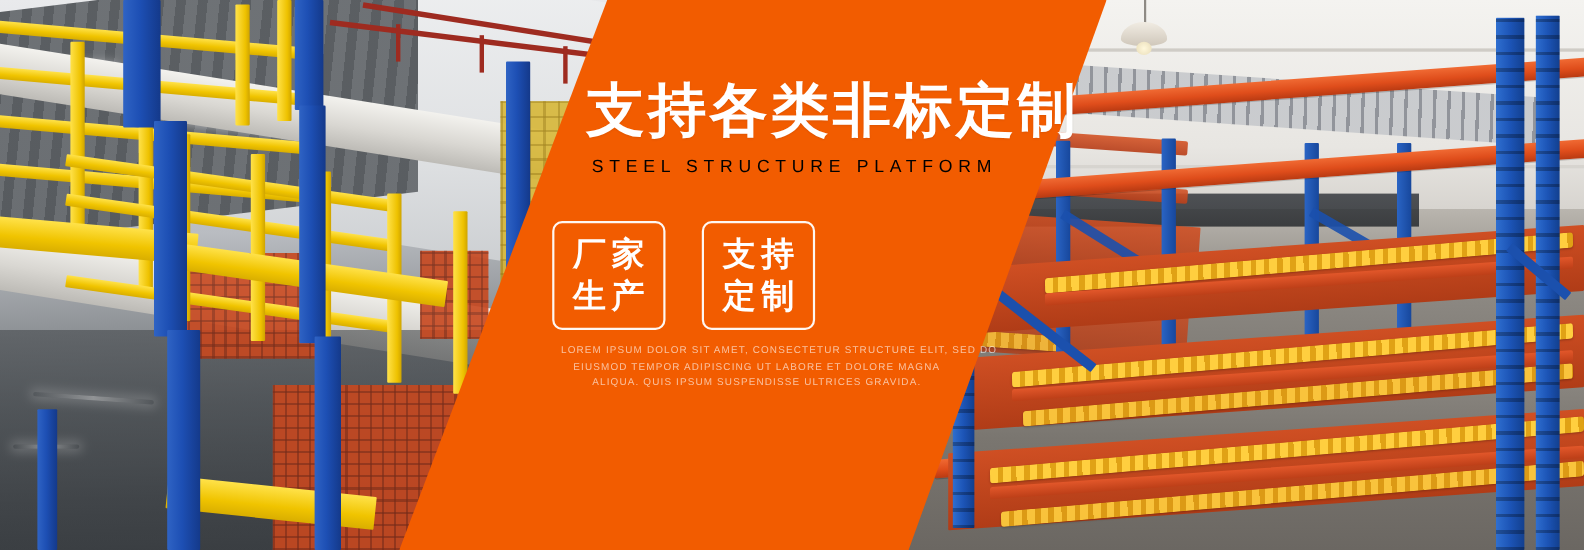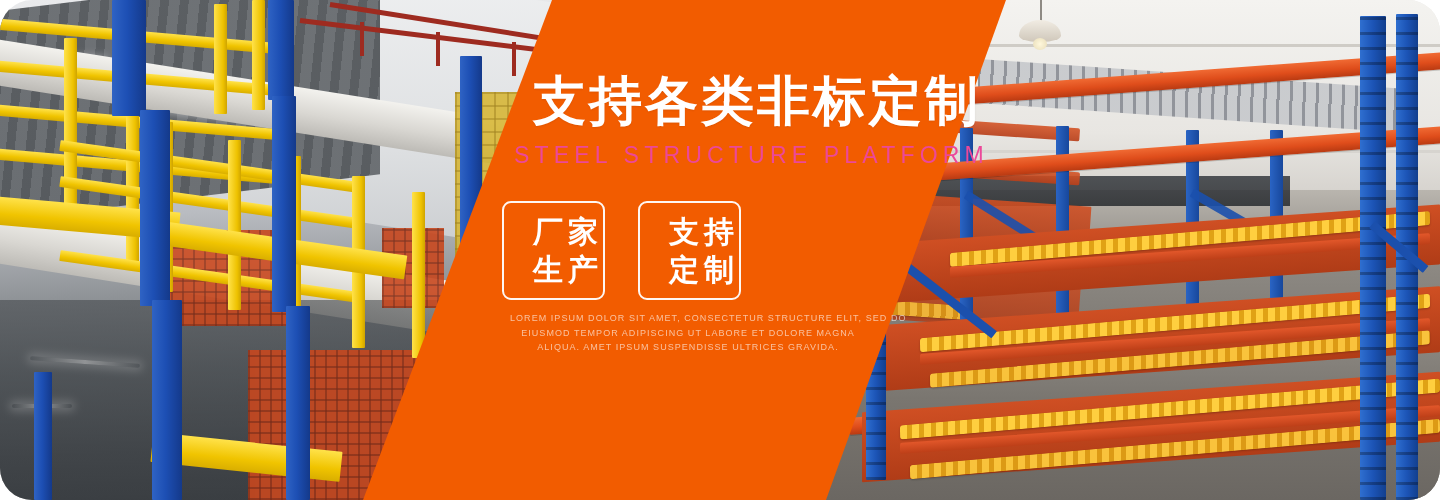--- a/index.html
+++ b/index.html
@@ -3,21 +3,20 @@
 <meta charset="utf-8">
 <style>
   * { margin:0; padding:0; box-sizing:border-box; }
   html, body { width:1440px; height:500px; overflow:hidden; background:#ffffff; }
   body { font-family:"Liberation Sans","DejaVu Sans",sans-serif; }
 
   .banner {
     position:relative;
     width:1440px; height:500px;
     overflow:hidden;
-    border-radius:32px;
   }
 
   
   .photo-left {
     position:absolute; left:0; top:0; width:620px; height:500px;
     background:
       
       linear-gradient(178deg,#e9eaec 0%,#dcdee1 18%,#c9ccd0 30%,#b9bcc1 42%,#8e9296 58%,#6f7478 72%,#565a5e 88%,#4a4e52 100%);
     overflow:hidden;
   }
@@ -165,36 +164,36 @@
   .content { position:absolute; left:0; top:0; width:1440px; height:500px; }
 
   .headline {
     position:absolute; left:533px; top:74px;
     font-size:53px; font-weight:700; color:#ffffff;
     letter-spacing:3px; line-height:1;
     white-space:nowrap;
     text-shadow:0 1px 2px rgba(0,0,0,.08);
   }
   .subhead {
-    position:absolute; left:514px; top:144px;
-    font-size:23px; font-weight:400; color:#ec4899;
+    position:absolute; left:538px; top:144px;
+    font-size:16px; font-weight:400; color:#000000;
     letter-spacing:5.2px; line-height:1;
     white-space:nowrap;
   }
 
   .badges {
     position:absolute; left:502px; top:201px;
     display:flex; gap:33px;
   }
   .badge {
     width:103px; height:99px;
     border:2px solid rgba(255,255,255,.95);
     border-radius:9px;
     display:flex; flex-direction:column;
-    align-items:flex-end; justify-content:center;
+    align-items:center; justify-content:center;
     gap:2px;
   }
   .badge span {
     display:block;
     font-size:30px; font-weight:700; color:#ffffff;
     letter-spacing:5px; line-height:1.18;
     text-indent:5px;
   }
 
   .lorem {
@@ -362,18 +361,18 @@
       </div>
       <div class="badge">
         <span>支持</span>
         <span>定制</span>
       </div>
     </div>
 
     <div class="lorem">
       <div>LOREM IPSUM DOLOR SIT AMET, CONSECTETUR STRUCTURE ELIT, SED DO</div>
       <div>EIUSMOD TEMPOR ADIPISCING UT LABORE ET DOLORE MAGNA</div>
-      <div>ALIQUA. AMET IPSUM SUSPENDISSE ULTRICES GRAVIDA.</div>
+      <div>ALIQUA. QUIS IPSUM SUSPENDISSE ULTRICES GRAVIDA.</div>
     </div>
 
 
   </div>
 </div>
 
 </body></html>

